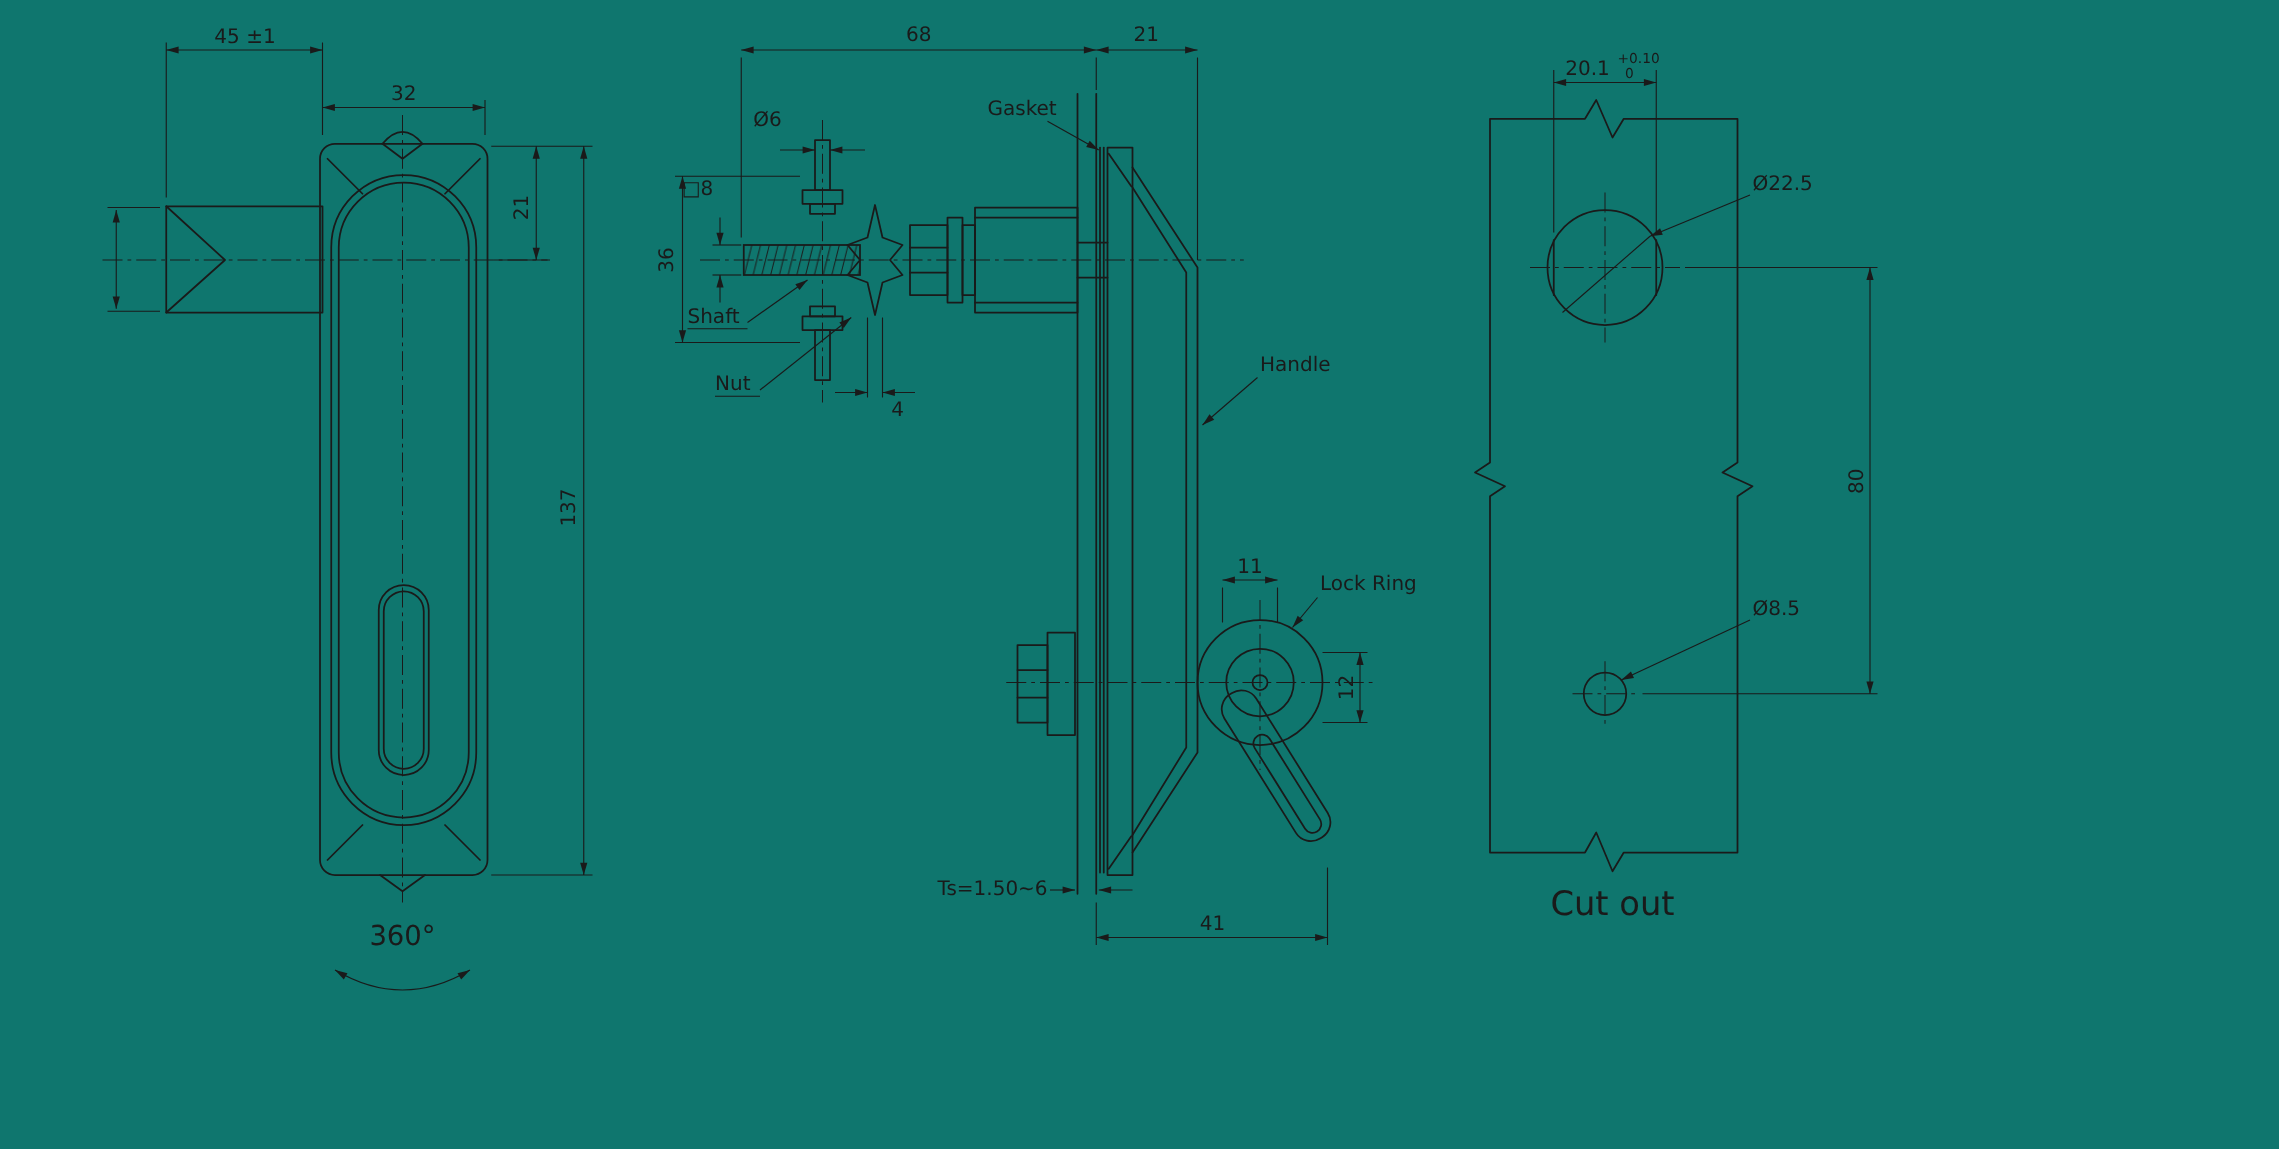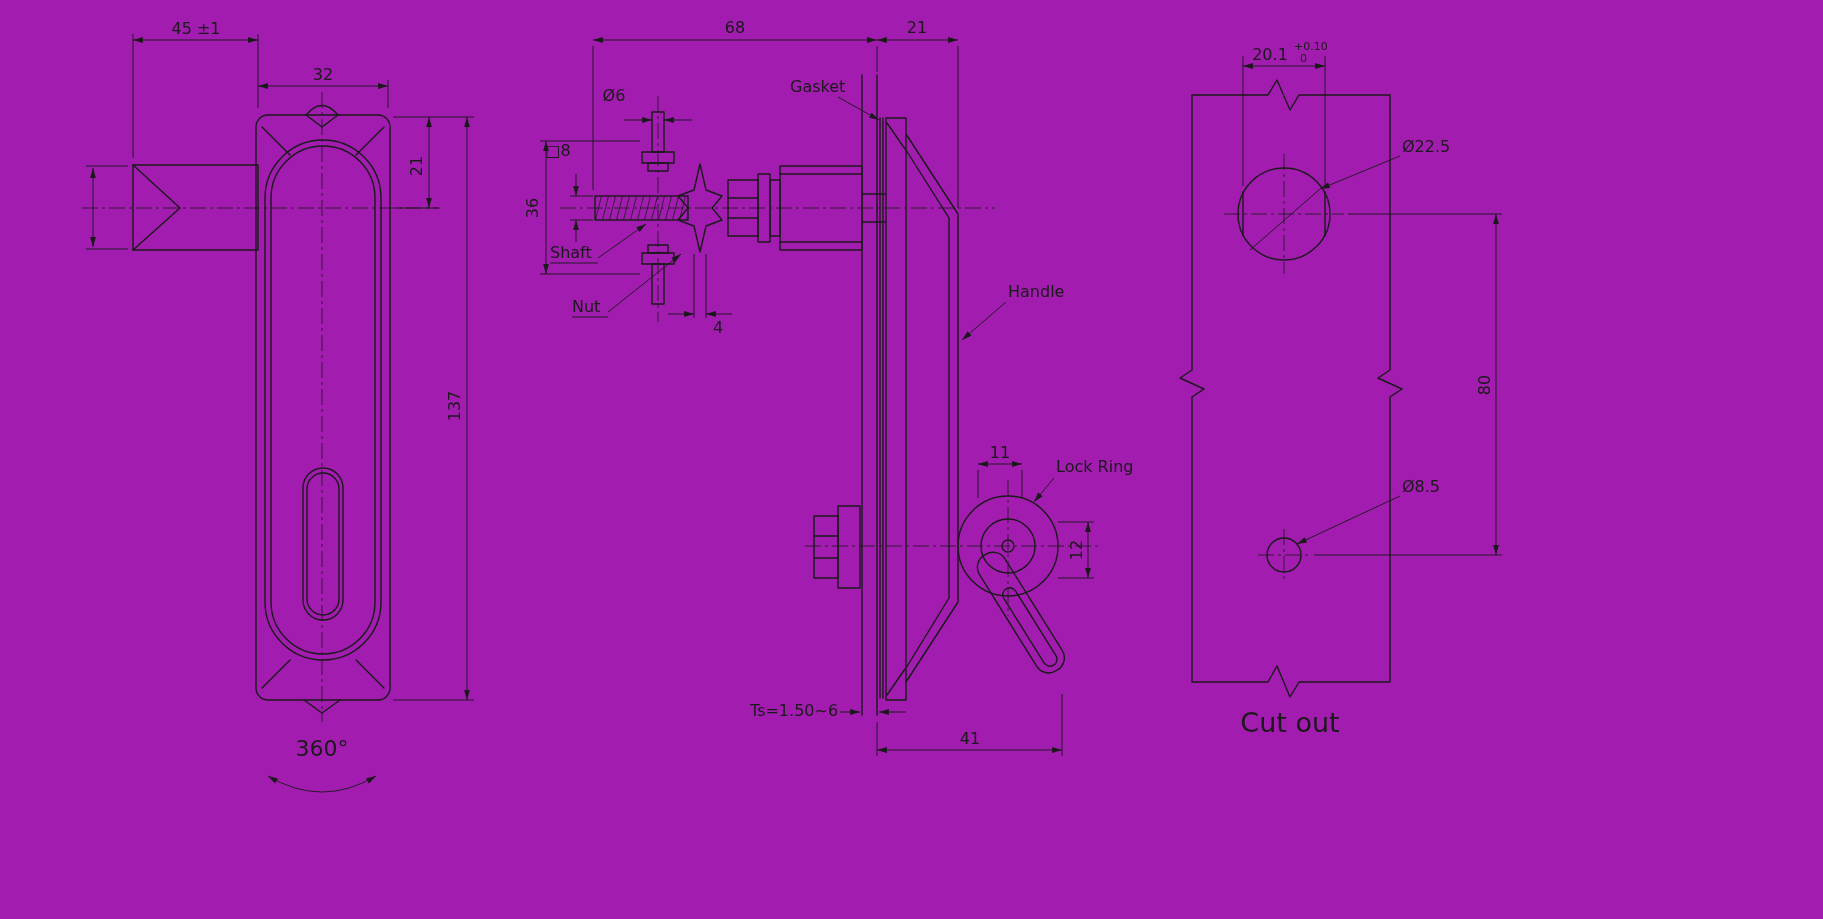--- a/index.html
+++ b/index.html
@@ -1,16 +1,16 @@
 <!DOCTYPE html>
 <html><head>
 <meta charset="utf-8">
 <style>
   html,body{margin:0;padding:0;background:#ffffff;}
-  .sheet{position:relative;width:1823px;height:919px;background:#a21caf;overflow:hidden;
+  .sheet{position:relative;width:1823px;height:919px;background:#0f766e;overflow:hidden;
          font-family:"DejaVu Sans","Liberation Sans",sans-serif;}
   svg{display:block;}
   svg text{fill:#1a1a1a;font-family:"DejaVu Sans","Liberation Sans",sans-serif;font-size:16px;}
   .obj{stroke:#1a1a1a;stroke-width:1.4;fill:none;stroke-linejoin:round;stroke-linecap:round;}
   .cl{stroke:#1a1a1a;stroke-width:0.8;fill:none;stroke-dasharray:16 4 3 4;}
   .dim{stroke:#1a1a1a;stroke-width:0.9;fill:none;}
   .lbl{font-size:16px;}
   .rot{font-size:16px;}
   .small{font-size:11px;}
   .mid{text-anchor:middle;}

